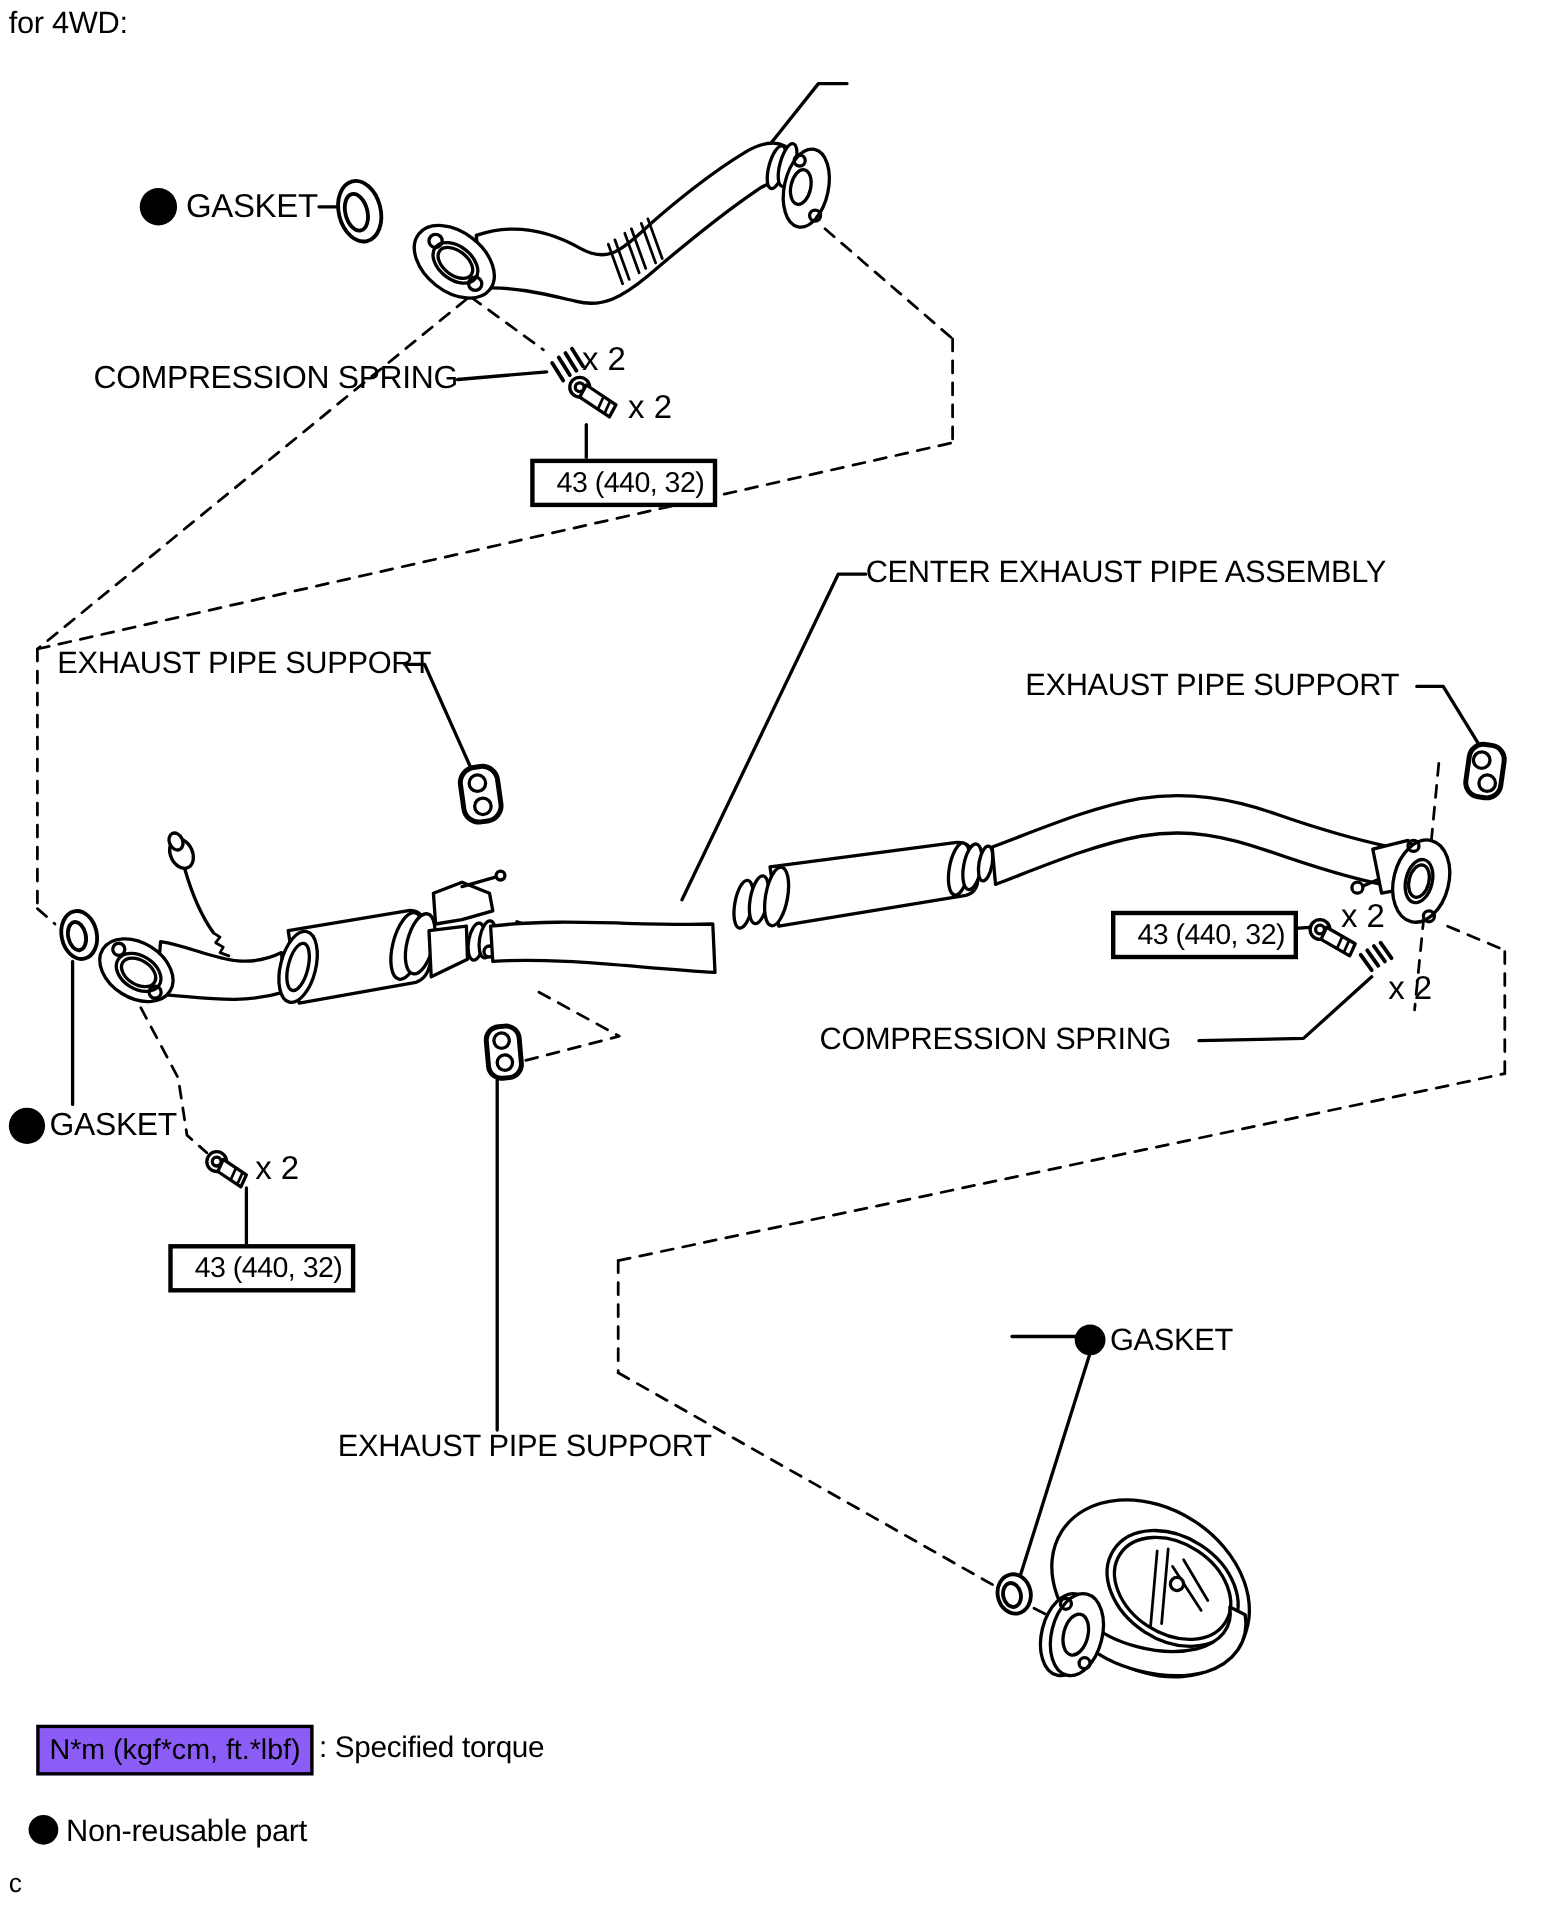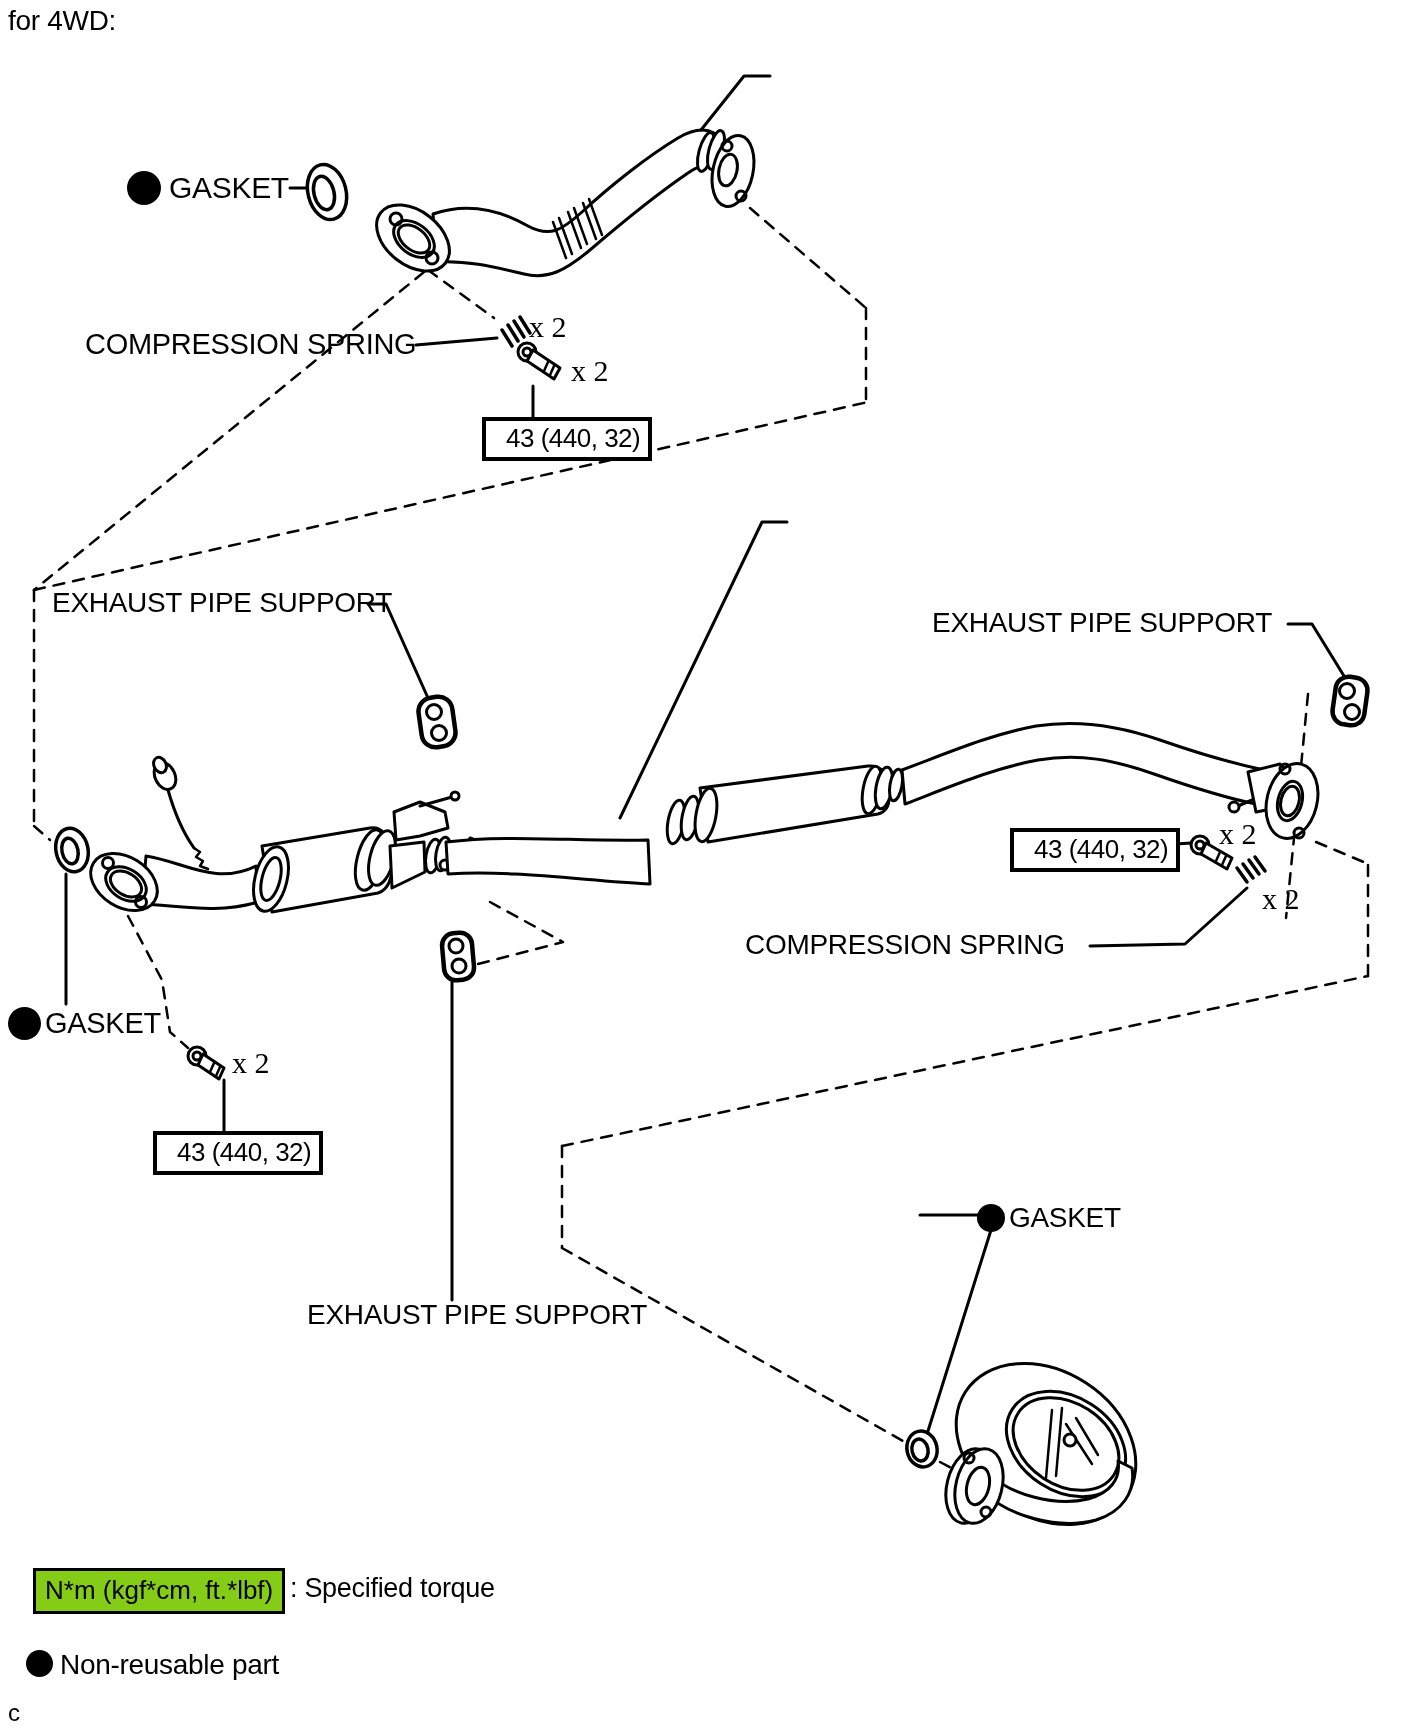--- a/index.html
+++ b/index.html
@@ -5,24 +5,24 @@
   html,body{margin:0;padding:0;background:#ffffff;}
   body{width:1408px;height:1734px;position:relative;overflow:hidden;
        font-family:"Liberation Sans", sans-serif;color:#000;}
   .canvas{position:absolute;left:0;top:0;width:1408px;height:1734px;}
   svg{position:absolute;left:0;top:0;}
   .lbl{position:absolute;white-space:nowrap;letter-spacing:-0.3px;line-height:1.1;}
   .cap{font-size:28px;}
   .big{font-size:30px;}
   .torquebox{position:absolute;border:4px solid #000;background:#fff;
              font-size:26px;padding:2px 8px 3px 20px;white-space:nowrap;letter-spacing:-0.5px;}
-  .legendbox{position:absolute;border:3px solid #000;background:#84cc16;
+  .legendbox{position:absolute;border:3px solid #000;background:#8b5cf6;
              font-size:26px;padding:4px 9px 5px 9px;white-space:nowrap;}
   .bullet{position:absolute;background:#000;border-radius:50%;}
-  .qty{position:absolute;font-size:30px;white-space:nowrap;font-family:Liberation Serif, serif;}
+  .qty{position:absolute;font-size:30px;white-space:nowrap;}
 </style>
 </head>
 <body>
 
 <div class="canvas">
 
 <svg width="1408" height="1734" viewBox="0 0 1408 1734">
   <g stroke="#000" fill="none" stroke-width="3" stroke-linecap="round" stroke-linejoin="round">
 
     <g stroke-width="2.5" stroke-dasharray="11 9">
@@ -232,20 +232,21 @@
 <span class="bullet" style="left:127px;top:171px;width:34px;height:34px;"></span>
 <div class="lbl big" style="left:169px;top:171px;">GASKET</div>
 
 <div class="lbl" style="left:85px;top:329px;font-size:29px;">COMPRESSION SPRING</div>
 
 <div class="qty" style="left:529px;top:310px;">x 2</div>
 <div class="qty" style="left:571px;top:354px;">x 2</div>
 
 <div class="torquebox" style="left:482px;top:417px;">43 (440, 32)</div>
 
+<div class="lbl cap" style="left:787px;top:505px;">CENTER EXHAUST PIPE ASSEMBLY</div>
 
 <div class="lbl cap" style="left:52px;top:588px;">EXHAUST PIPE SUPPORT</div>
 
 <div class="lbl cap" style="left:932px;top:608px;">EXHAUST PIPE SUPPORT</div>
 
 <div class="torquebox" style="left:1010px;top:828px;">43 (440, 32)</div>
 
 <div class="qty" style="left:1219px;top:817px;">x 2</div>
 <div class="qty" style="left:1262px;top:882px;">x 2</div>
 

